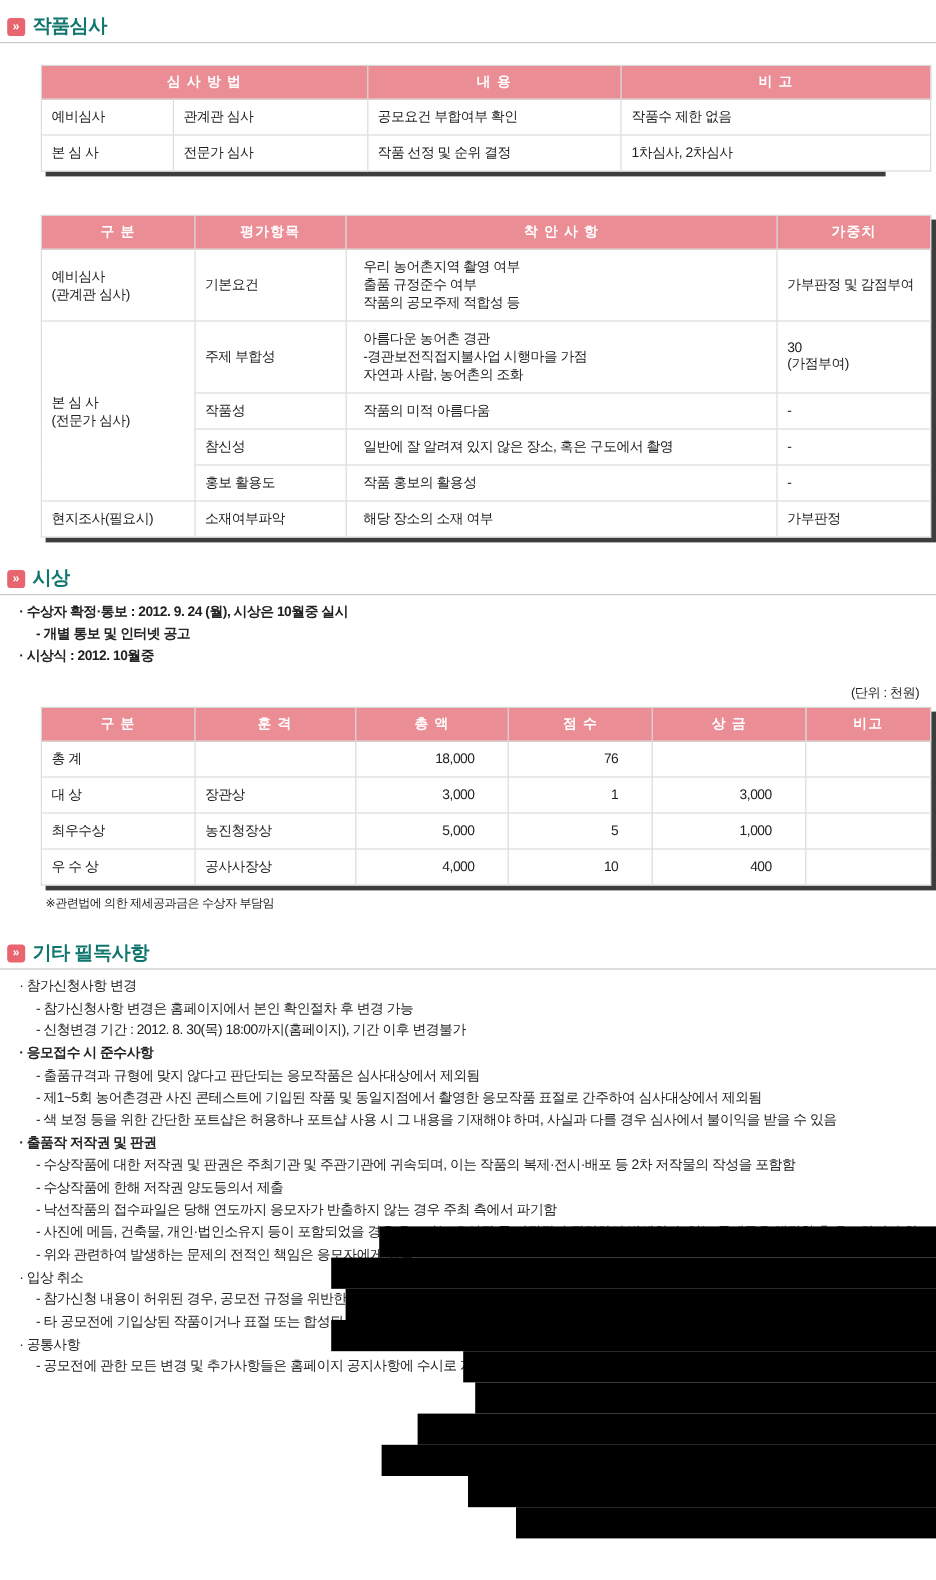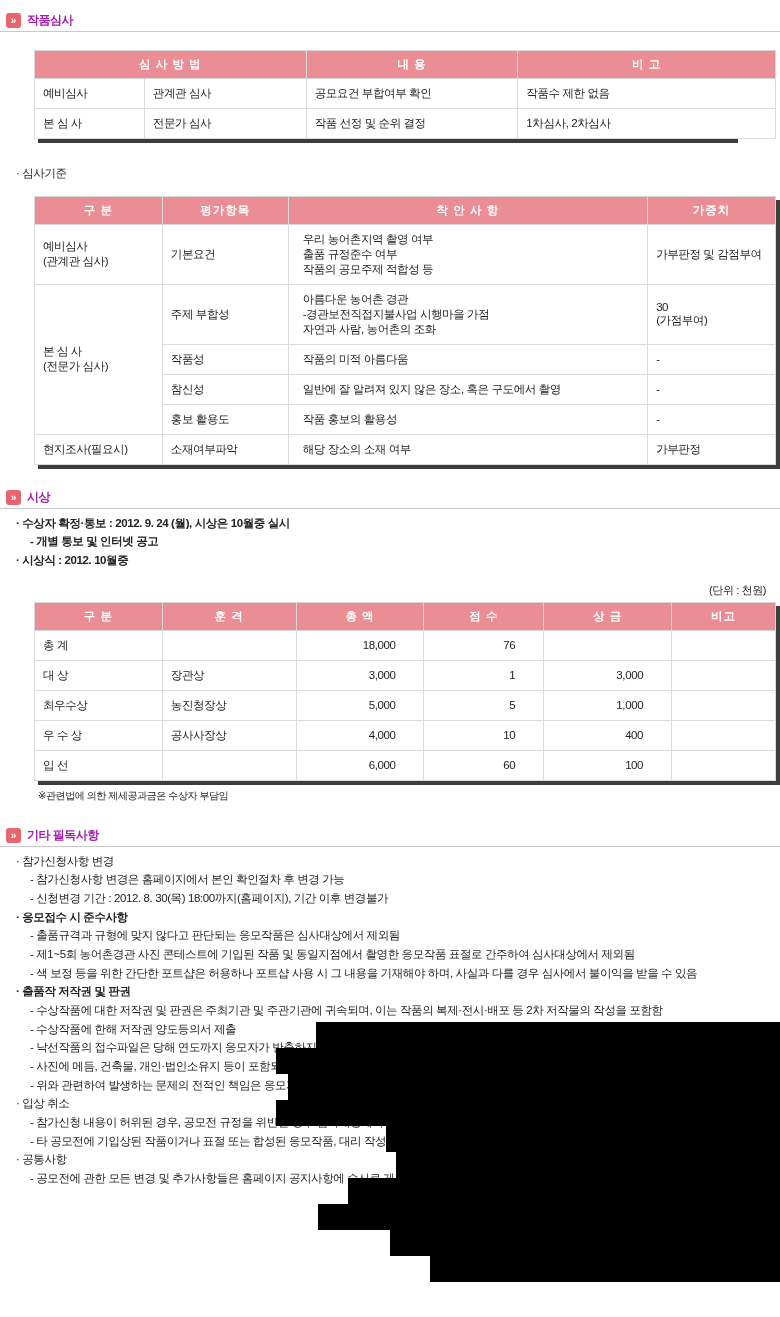--- a/index.html
+++ b/index.html
@@ -25,23 +25,23 @@
     width: 15px; height: 15px;
     background: #e8656f;
     border-radius: 3px;
     color: #ffffff;
     font-size: 10px;
     line-height: 15px;
     text-align: center;
     font-weight: bold;
   }
   .sec-head .sec-title {
-    font-size: 12px;
+    font-size: 16px;
     font-weight: bold;
-    color: #a21caf;
+    color: #0f766e;
     letter-spacing: -0.5px;
   }
   .sec-underline {
     border-bottom: 1px solid #c9c9c9;
     margin: 0 0 6px 0;
     width: 100%;
   }
   
   .line {
     font-size: 11.5px;
@@ -146,21 +146,20 @@
           <td>전문가 심사</td>
           <td>작품 선정 및 순위 결정</td>
           <td>1차심사, 2차심사</td>
         </tr>
       </tbody>
     </table>
   </div>
 
   <div class="spacer-24"></div>
 
-  <div class="line lv1">심사기준</div>
 
   <div class="spacer-12"></div>
 
   <div class="tbl-wrap shadow" style="width:742px;">
     <table class="grid" style="width:742px;">
       <thead>
         <tr>
           <th style="width:128px;">구    분</th>
           <th style="width:126px;">평가항목</th>
           <th style="width:360px;">착 안 사 항</th>
@@ -264,28 +263,20 @@
           <td class="right">5</td>
           <td class="right">1,000</td>
           <td></td>
         </tr>
         <tr>
           <td>우 수 상</td>
           <td>공사사장상</td>
           <td class="right">4,000</td>
           <td class="right">10</td>
           <td class="right">400</td>
-          <td></td>
-        </tr>
-        <tr>
-          <td>입     선</td>
-          <td></td>
-          <td class="right">6,000</td>
-          <td class="right">60</td>
-          <td class="right">100</td>
           <td></td>
         </tr>
       </tbody>
     </table>
   </div>
 
   <div class="note">※관련법에 의한 제세공과금은 수상자 부담임</div>
 
   <div class="spacer-24"></div>
 

